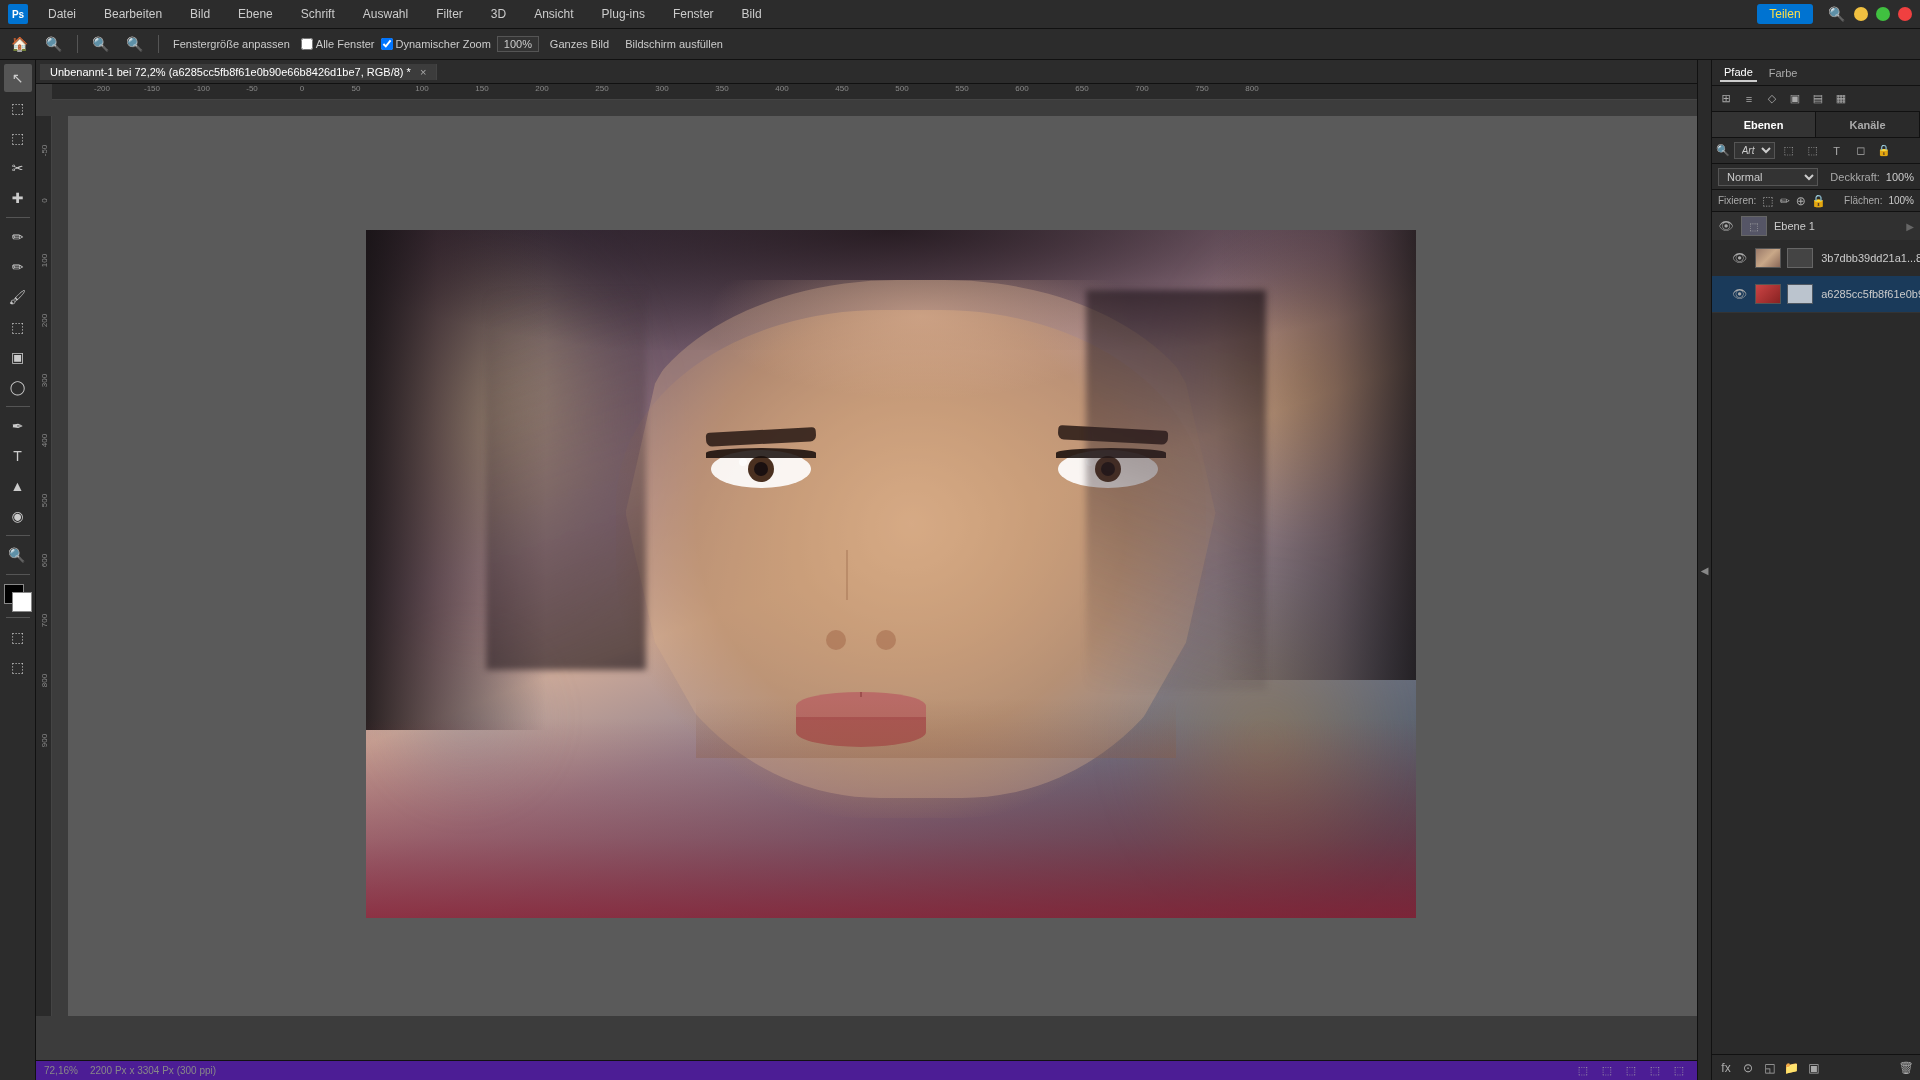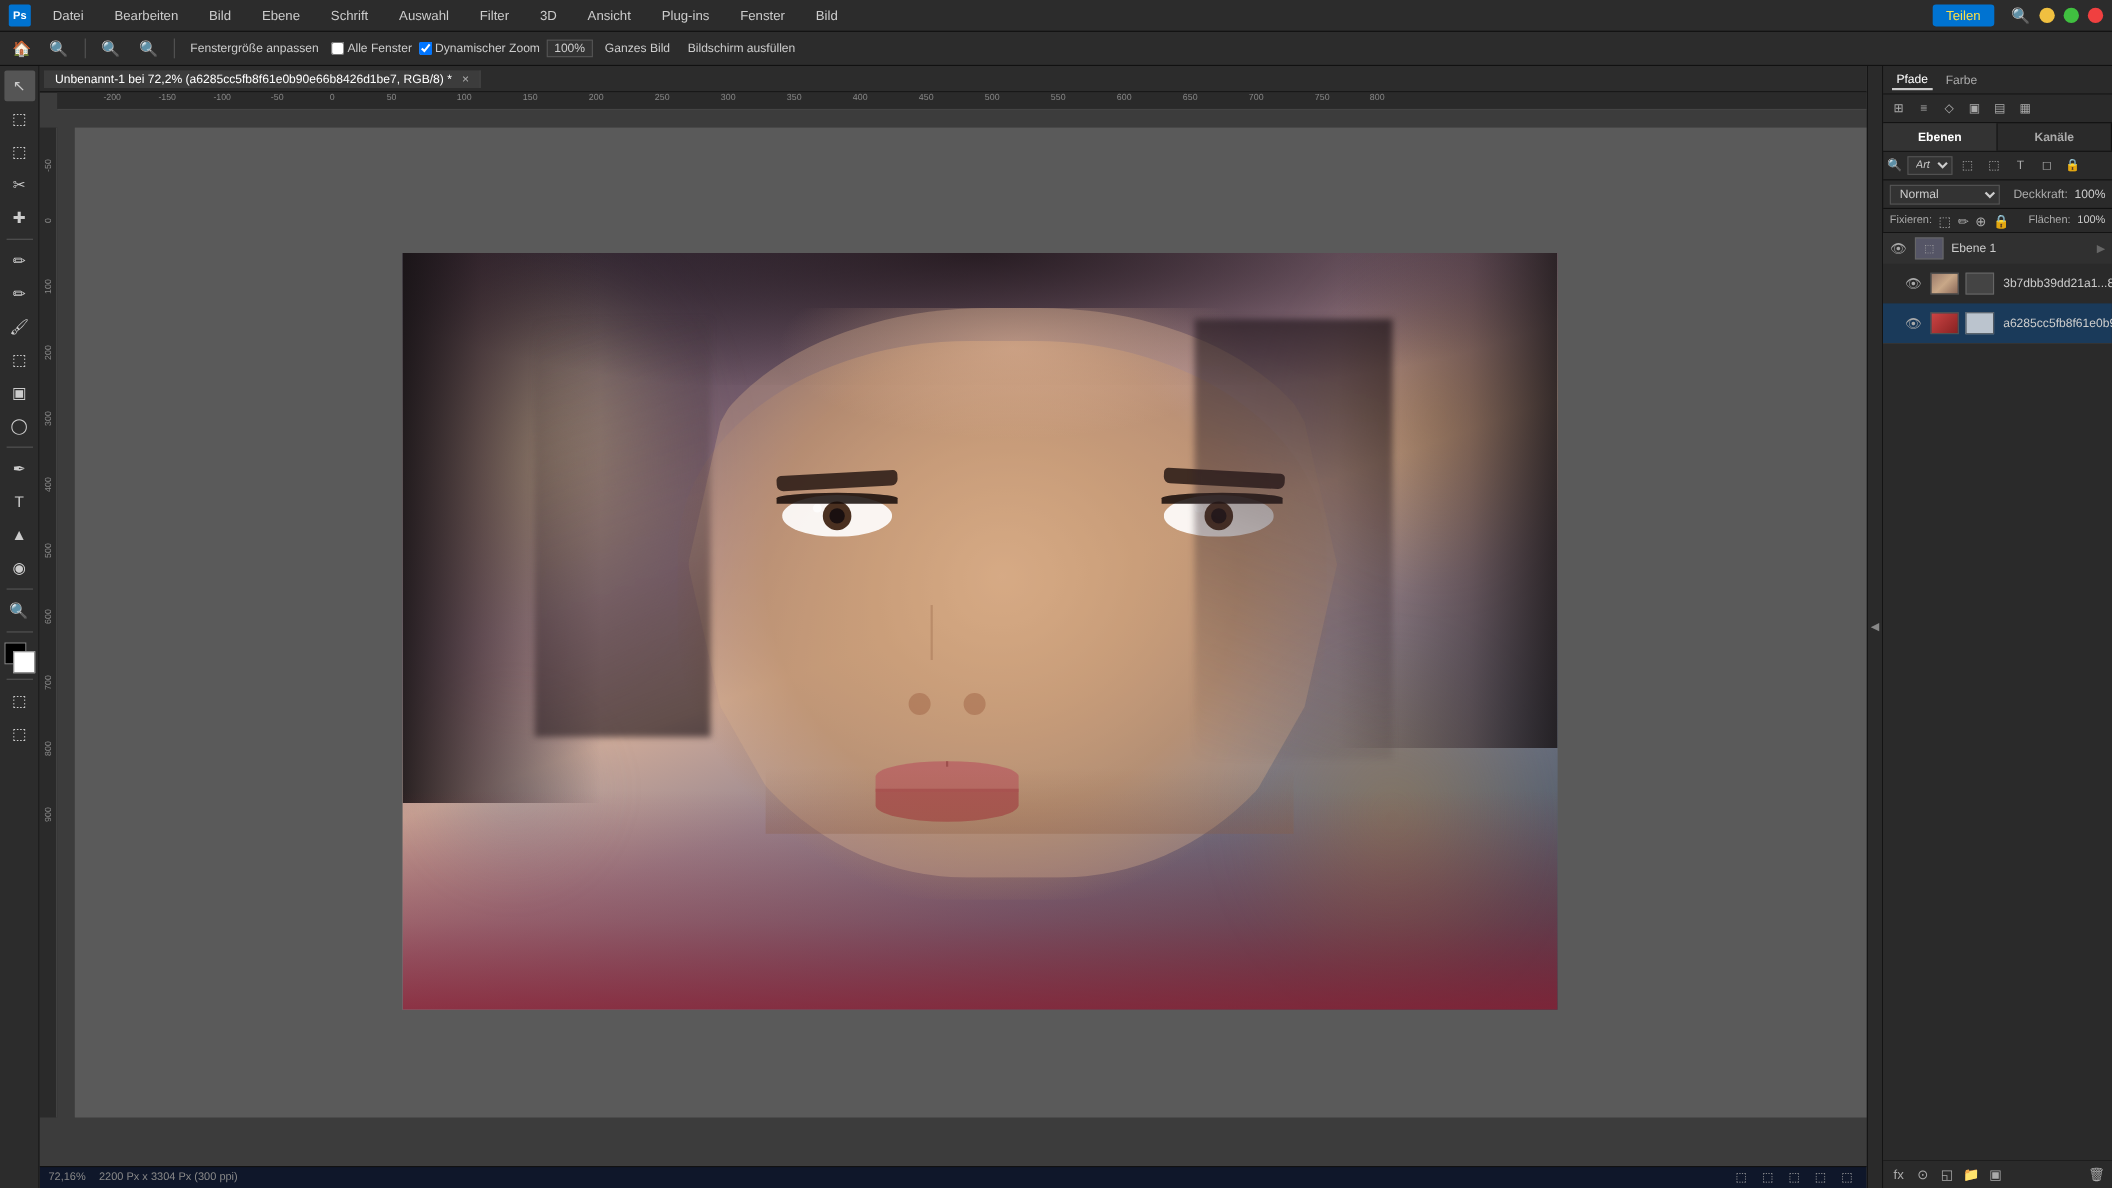--- a/index.html
+++ b/index.html
@@ -56,21 +56,21 @@
     #ruler-left { width: 16px; background: #2a2a2a; border-right: 1px solid #444; position: absolute; top: 16px; bottom: 0; left: 0; }
     #canvas-viewport { position: absolute; top: 16px; left: 16px; right: 0; bottom: 20px; overflow: hidden; display: flex; align-items: center; justify-content: center; }
 
     
     #photo-sim {
       width: 1050px; height: 700px; position: relative; background: linear-gradient(135deg, #5a5060 0%, #7a6870 20%, #c0a090 50%, #908898 80%, #5a6070 100%);
       overflow: hidden;
     }
 
     
-    #status-bar { height: 20px; background: #0f172a; border-top: 1px solid #111; display: flex; align-items: center; padding: 0 8px; gap: 12px; font-size: 10px; color: #888; margin-top: 44px; }
+    #status-bar { height: 20px; background: #4c1d95; border-top: 1px solid #111; display: flex; align-items: center; padding: 0 8px; gap: 12px; font-size: 10px; color: #888; margin-top: 44px; }
 
     
     #right-panel { width: 209px; background: #2a2a2a; border-left: 1px solid #111; display: flex; flex-direction: column; flex-shrink: 0; }
 
     
     #panel-top-tabs { height: 26px; background: #2a2a2a; display: flex; align-items: center; border-bottom: 1px solid #111; padding: 0 8px; gap: 8px; }
     .panel-top-tab { font-size: 11px; color: #aaa; cursor: pointer; padding: 2px 4px; }
     .panel-top-tab.active { color: #fff; border-bottom: 2px solid #ccc; }
 
     

